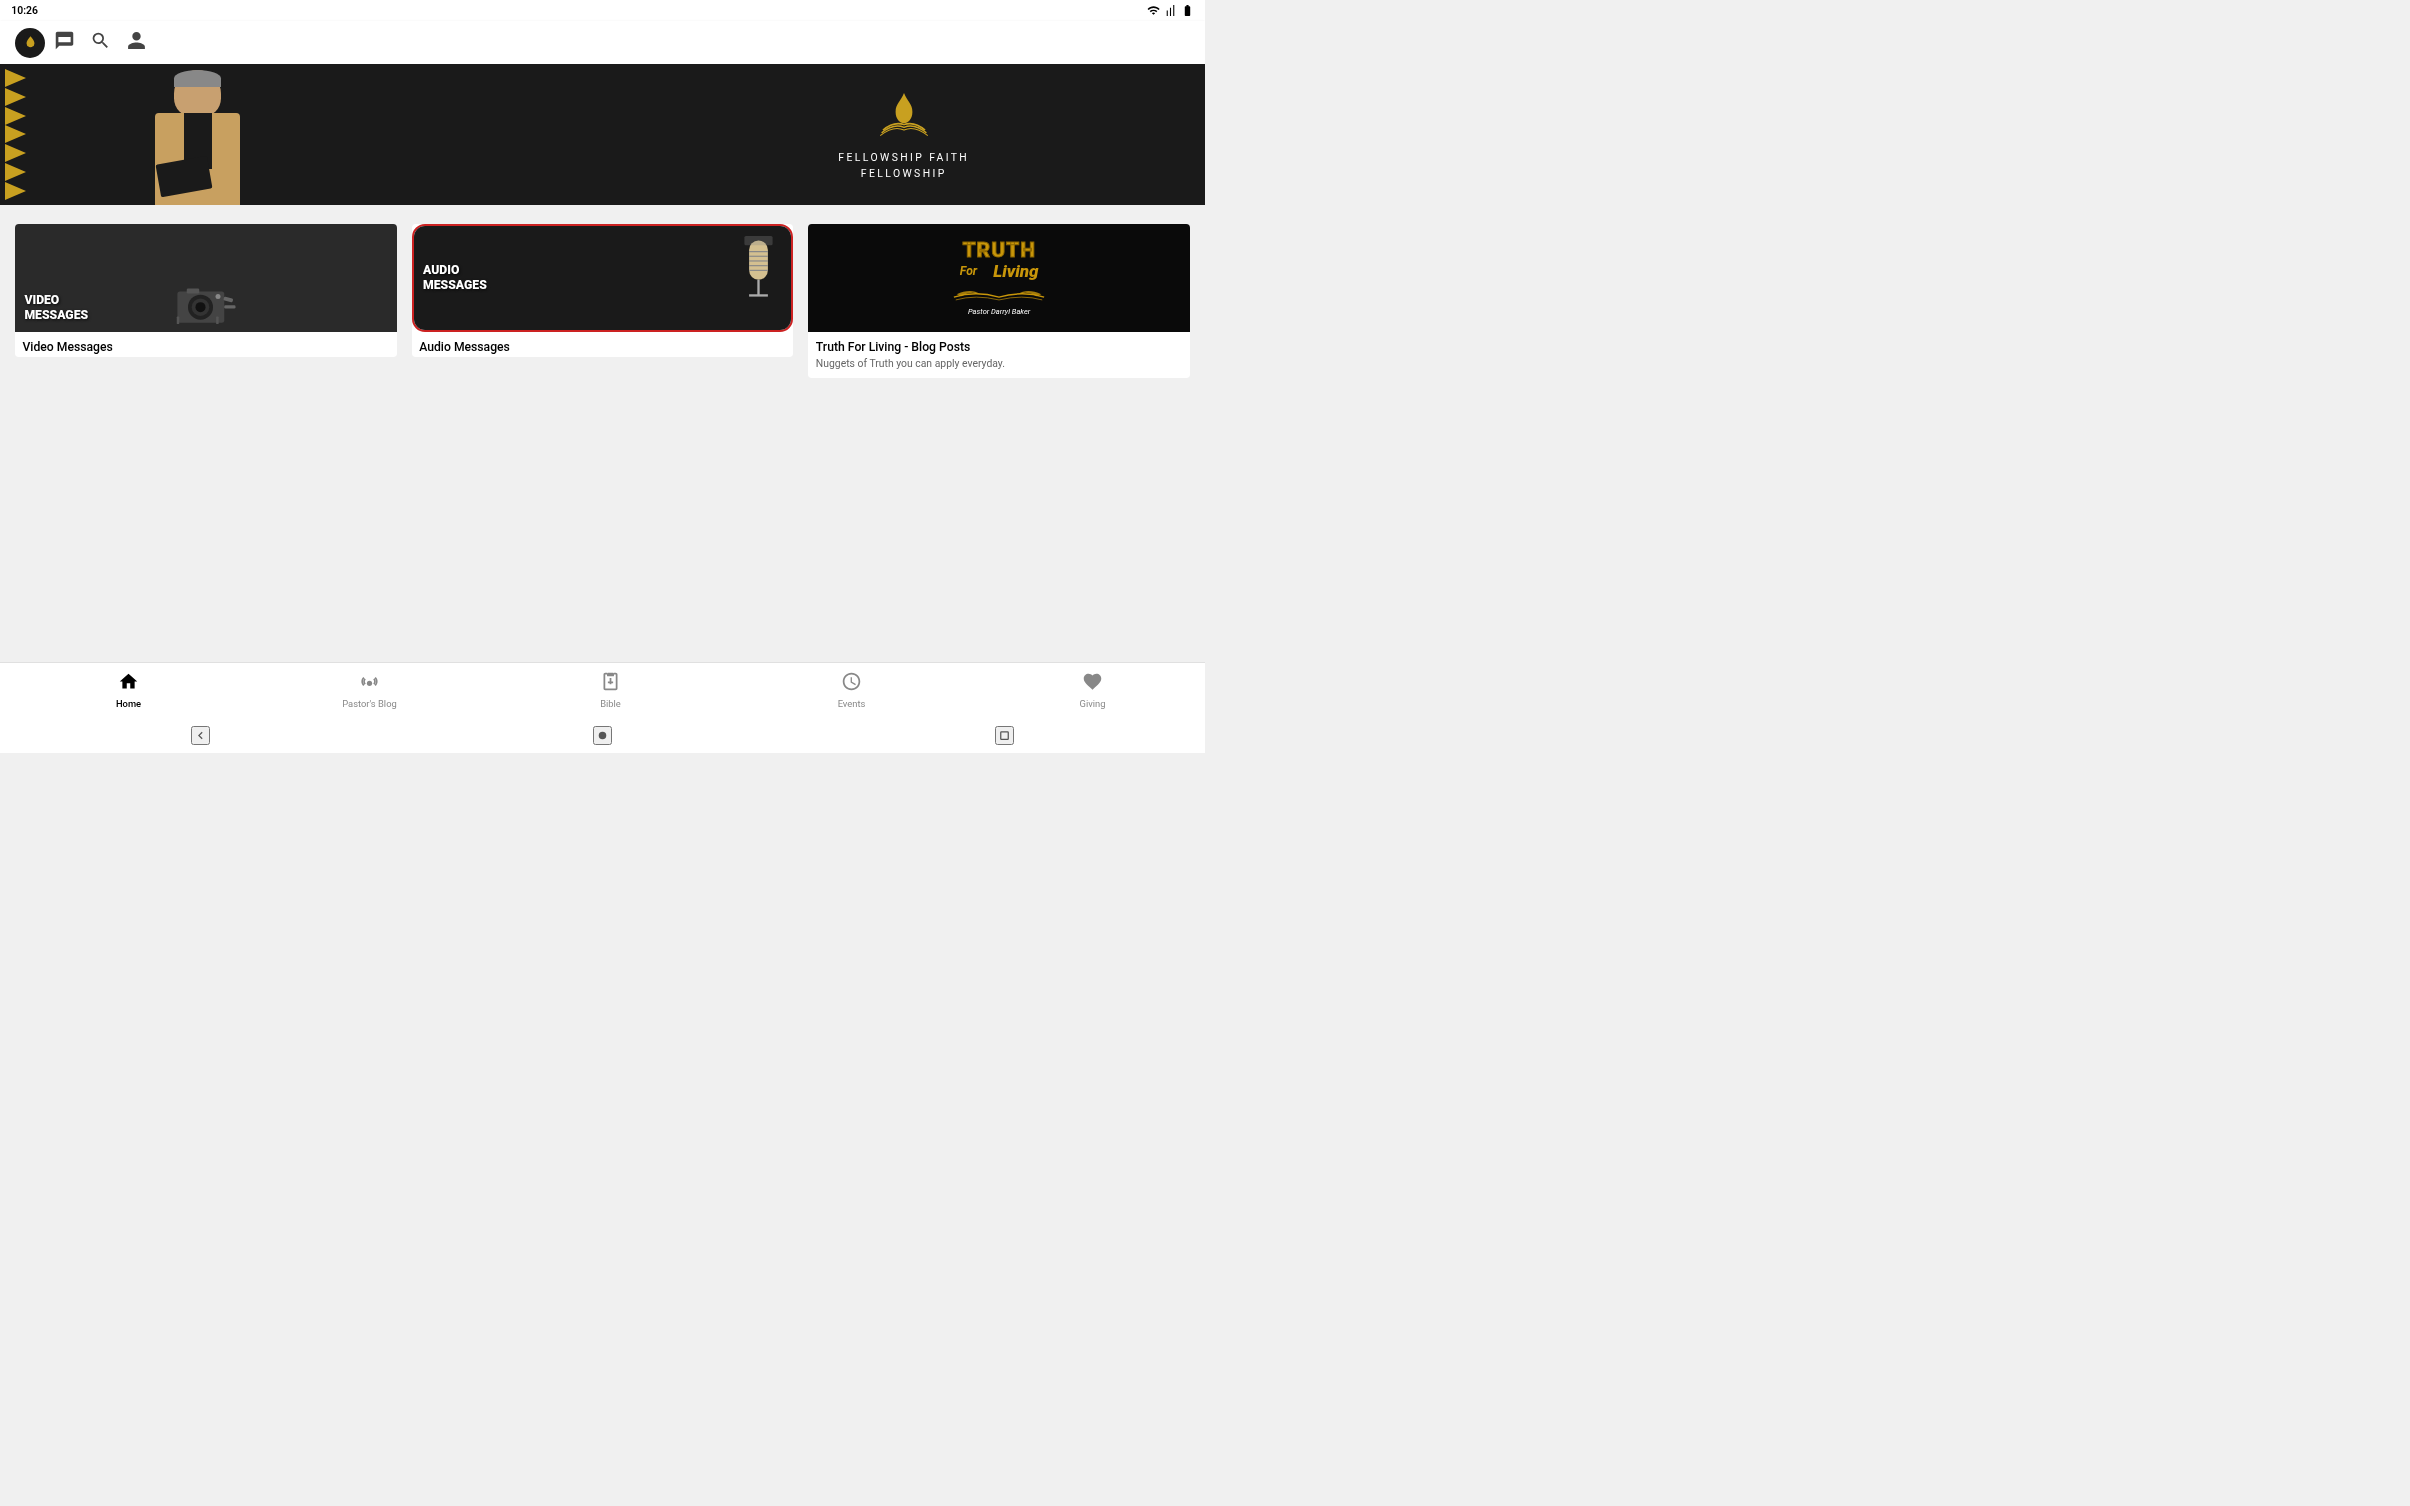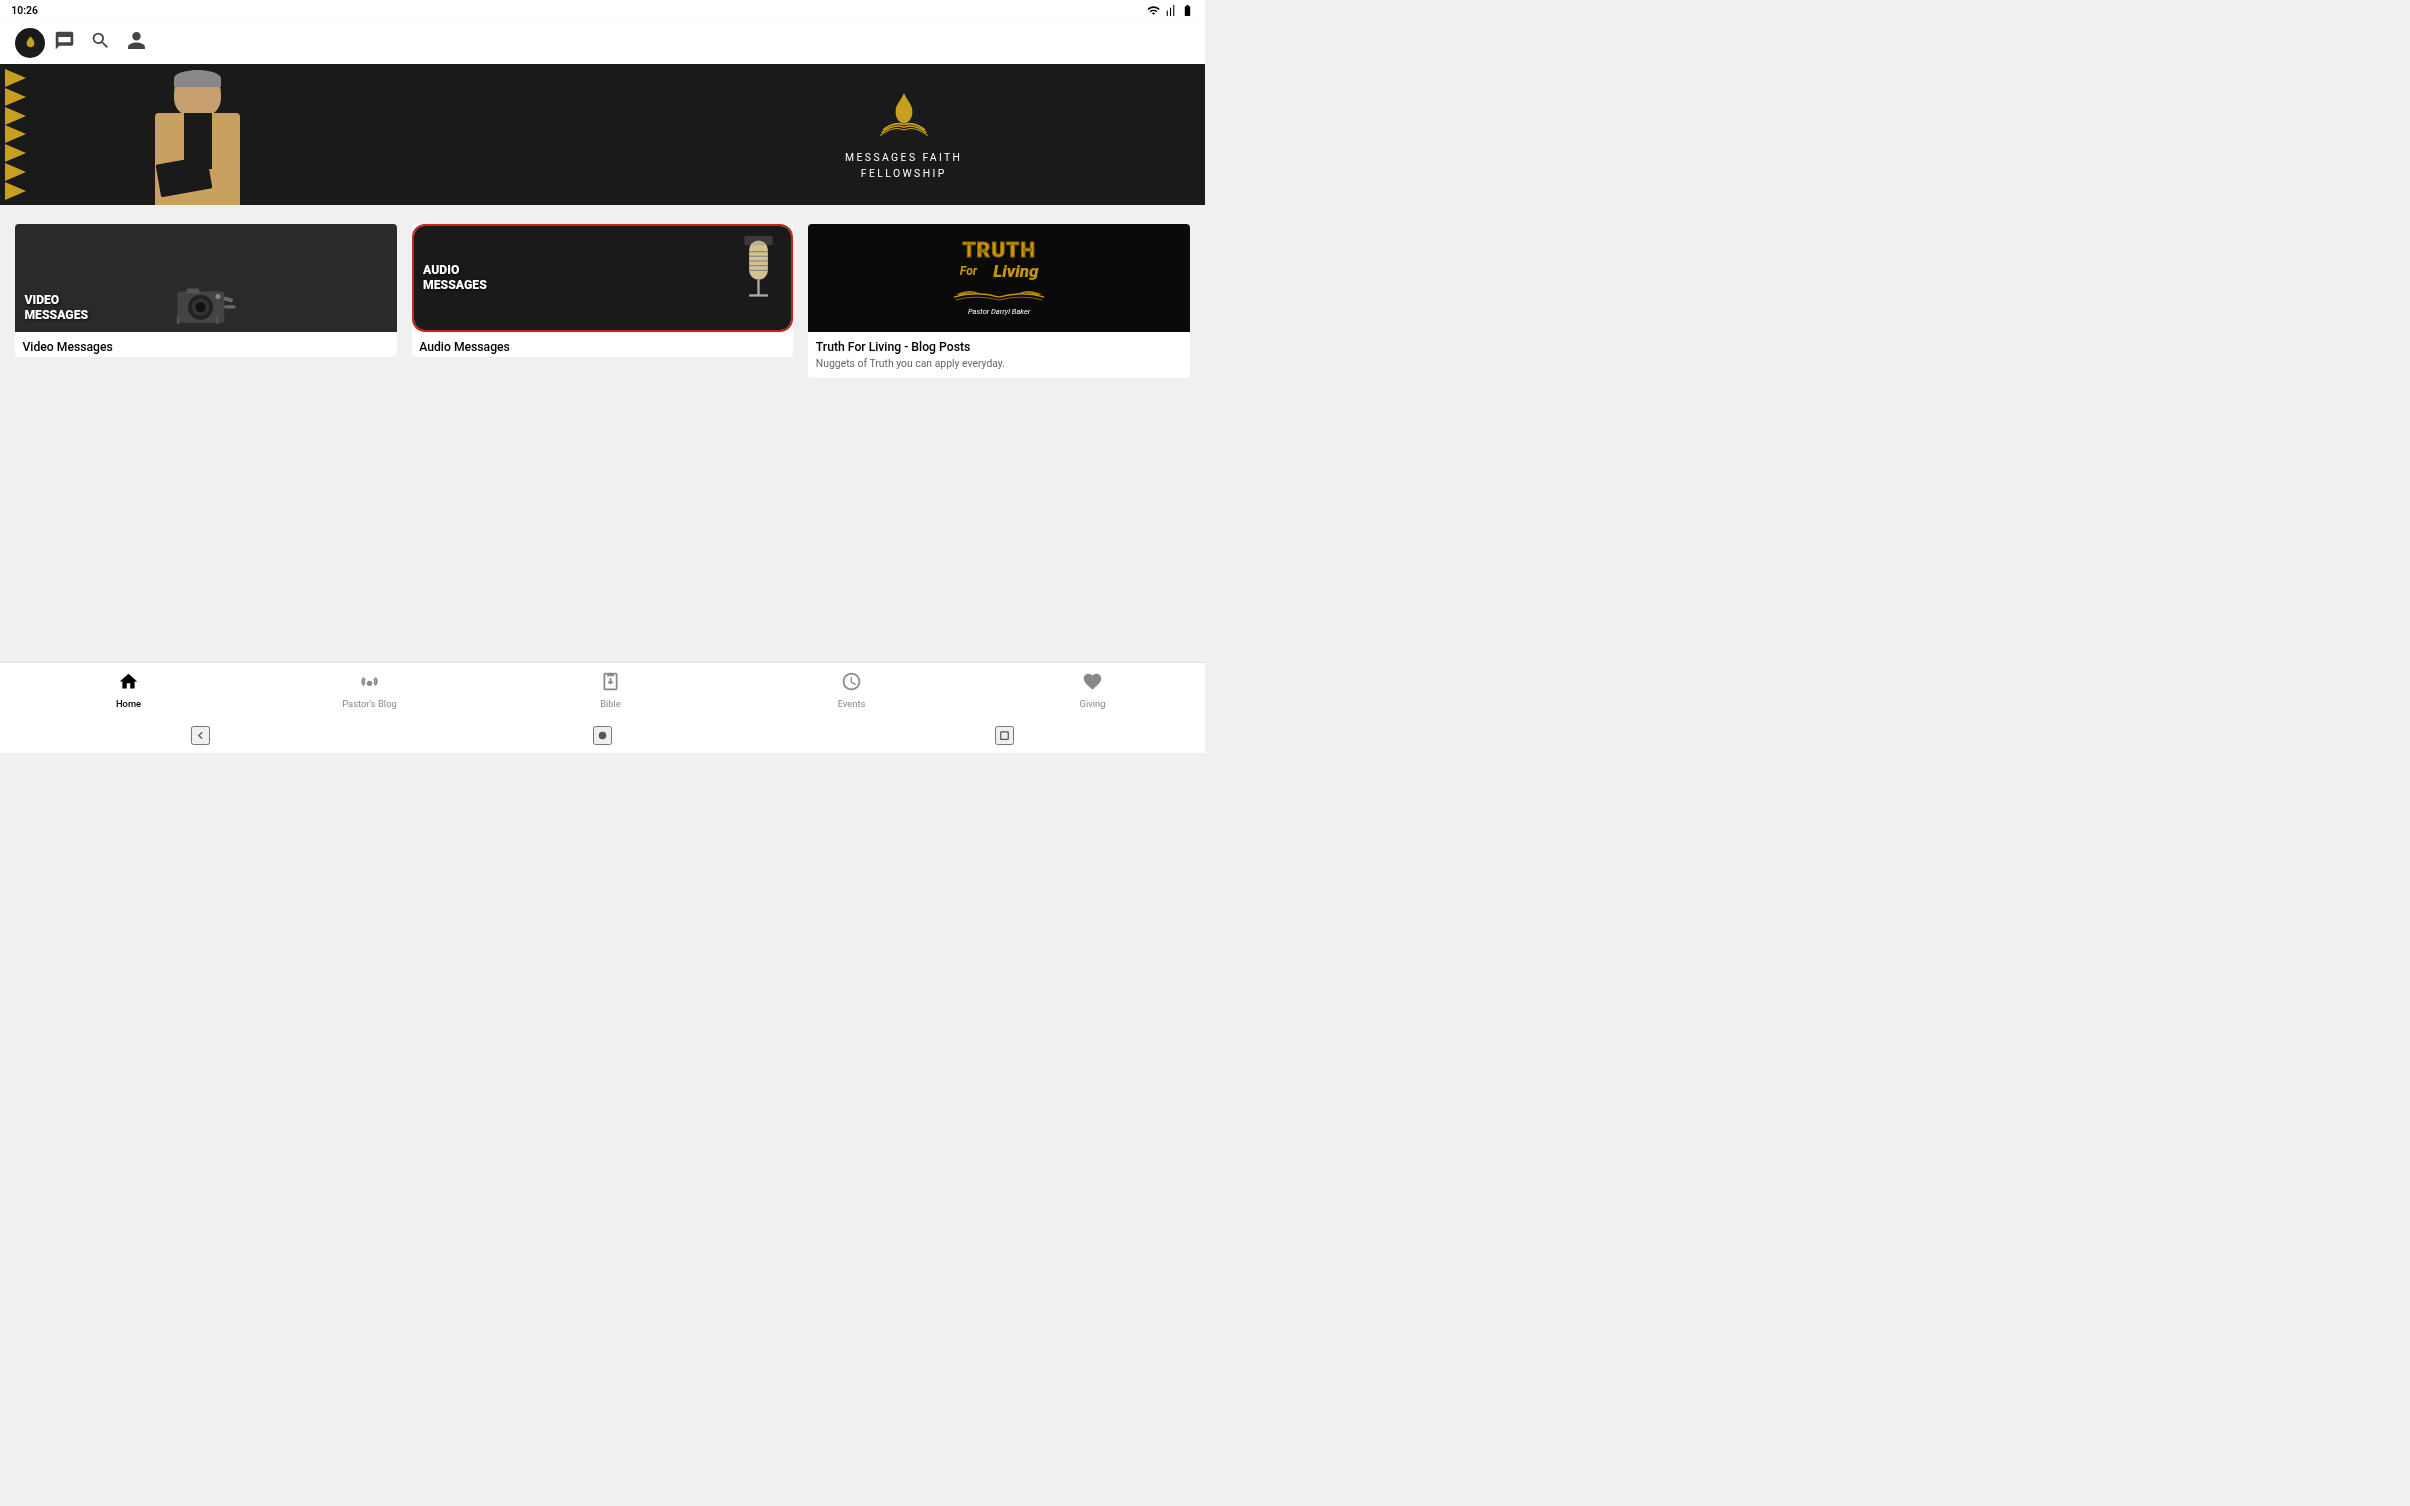--- a/index.html
+++ b/index.html
@@ -422,21 +422,21 @@
       <svg viewBox="0 0 80 70" fill="none">
 
         <path d="M40 5 C35 18 28 20 28 32 C28 42 34 48 40 48 C46 48 52 42 52 32 C52 20 45 18 40 5Z" fill="#c8a020"></path>
 
         <path d="M10 58 Q25 45 40 50 Q55 45 70 58" stroke="#c8a020" stroke-width="2.5" fill="none"></path>
         <path d="M8 62 Q25 48 40 54 Q55 48 72 62" stroke="#c8a020" stroke-width="2" fill="none"></path>
         <path d="M6 66 Q25 51 40 58 Q55 51 74 66" stroke="#c8a020" stroke-width="1.5" fill="none"></path>
       </svg>
     </div>
     <div>
-      <div class="hero-church-name">MESSAGES FAITH</div>
+      <div class="hero-church-name">FELLOWSHIP FAITH</div>
       <div class="hero-church-name">FELLOWSHIP</div>
     </div>
   </div>
 </div>
 
 <div class="content">
 
   <div class="card">
     <div class="card-thumbnail">
       <div class="video-thumb">

